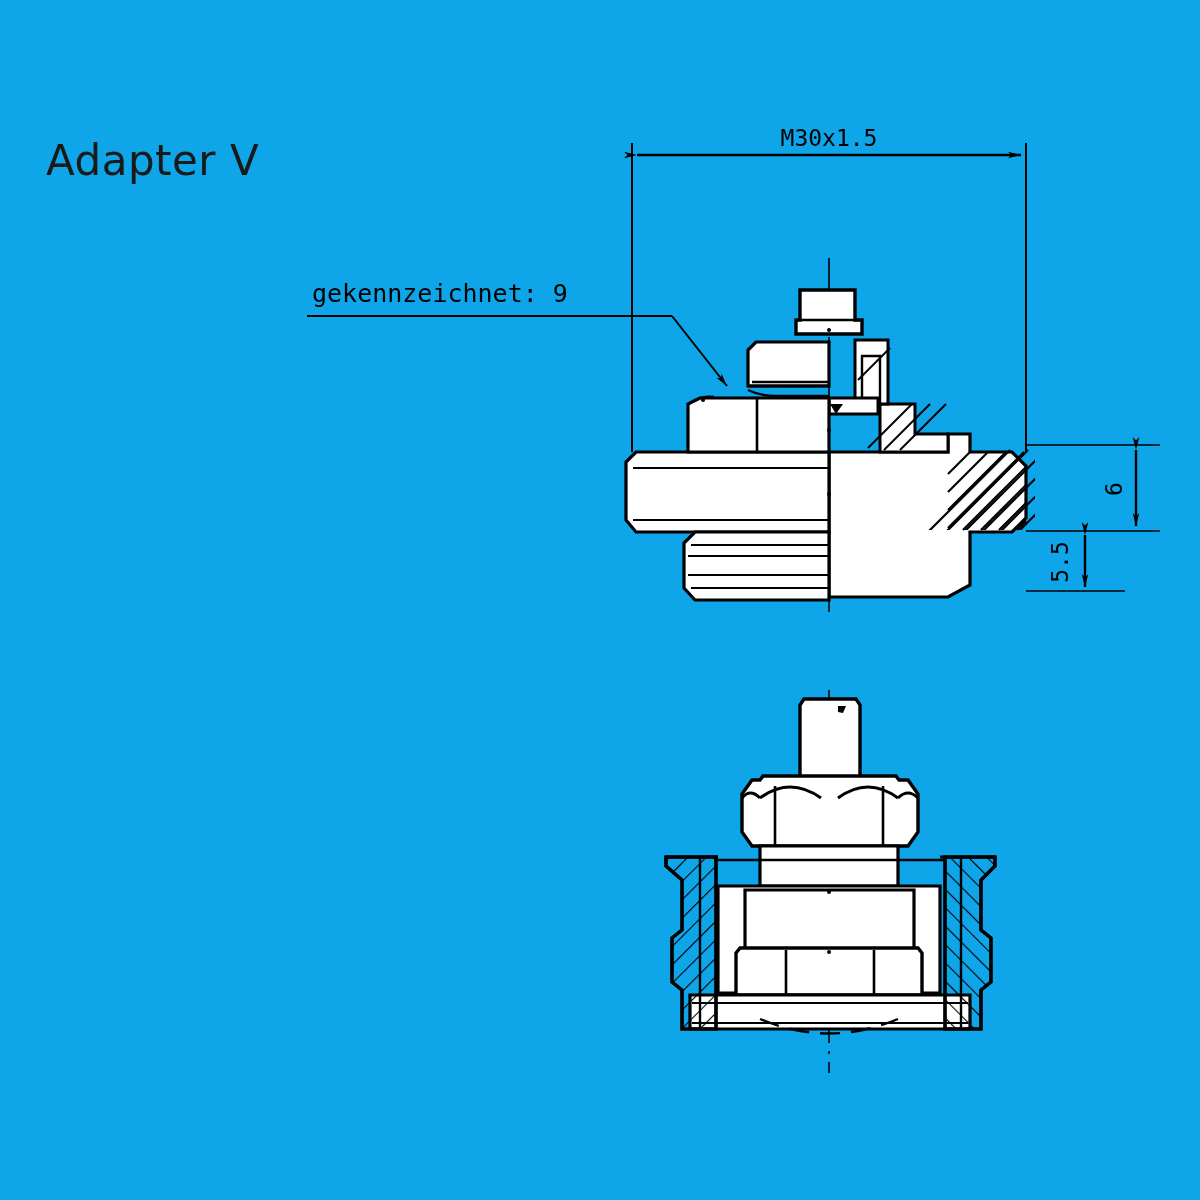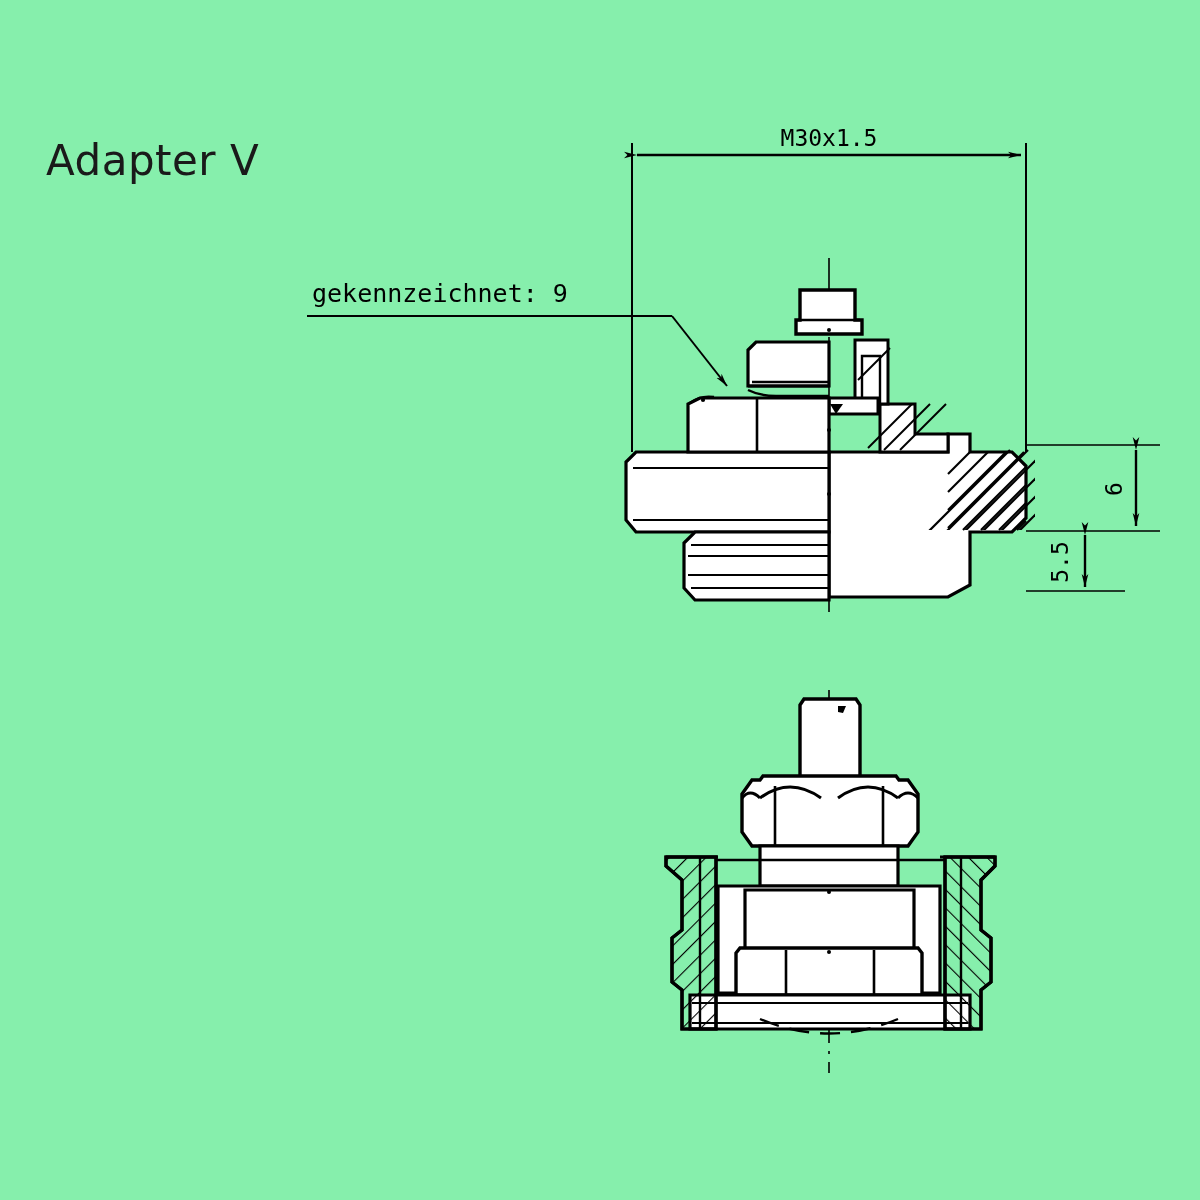--- a/index.html
+++ b/index.html
@@ -12,21 +12,21 @@
     height: 1200px;
     font-family: "Liberation Sans", sans-serif;
     overflow: hidden;
     position: relative;
   }
   #sheet {
     position: absolute;
     left: 0; top: 0;
     width: 1200px;
     height: 1200px;
-    background: #86efac;
+    background: #0ea5e9;
   }
   svg.drawing {
     position: absolute;
     left: 0; top: 0;
     width: 1200px;
     height: 1200px;
     display: block;
   }
   .title-text {
     font-family: "DejaVu Sans", sans-serif;

